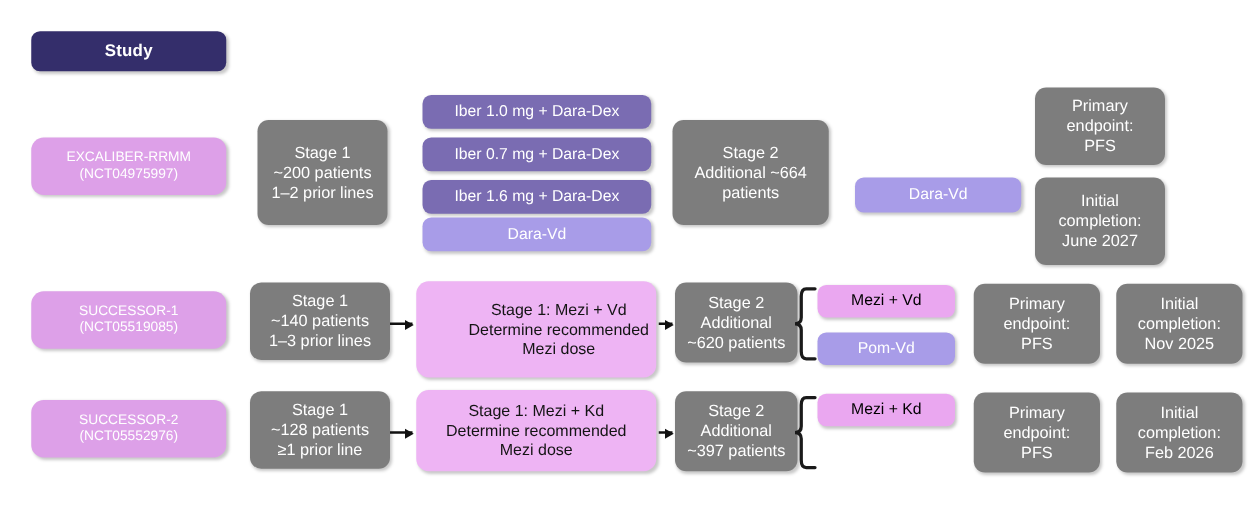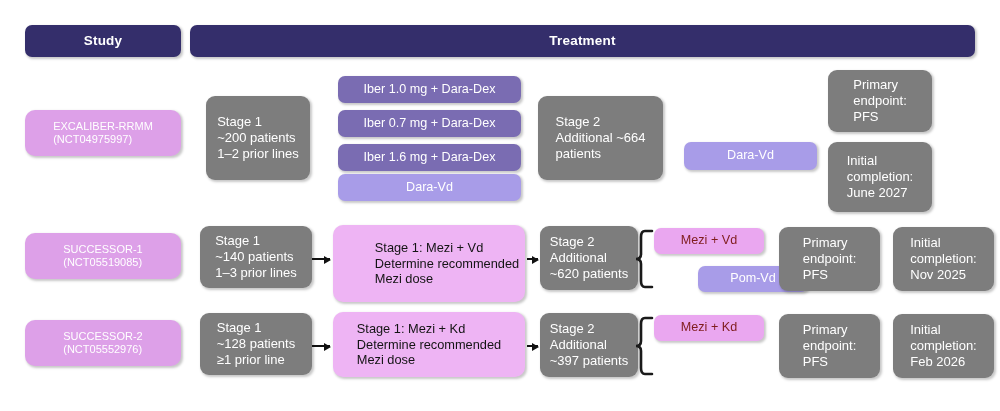--- a/index.html
+++ b/index.html
@@ -20,21 +20,21 @@
     overflow: hidden;
   }
 
   
   .box {
     position: absolute;
     box-sizing: border-box;
     display: flex;
     align-items: center;
     justify-content: center;
-    text-align: left;
+    text-align: center;
     border-radius: 9px;
     line-height: 1.22;
     white-space: pre-line;
     box-shadow: 1.5px 1.5px 2.5px rgba(0,0,0,0.22);
   }
 
   
   .hdr {
     background: #342E6B;
     color: #ffffff;
@@ -67,21 +67,21 @@
     border-radius: 7px;
   }
   .pill-lav {
     background: #A89CE8;
     color: #ffffff;
     font-size: 12.6px;
     border-radius: 7px;
   }
   .pill-pink {
     background: #EAA7F0;
-    color: #7f1d1d;
+    color: #000000;
     font-size: 12.6px;
     border-radius: 7px;
   }
 
   
   .dose {
     background: #EEB4F4;
     color: #141414;
     font-size: 12.8px;
     border-radius: 10px;
@@ -110,21 +110,20 @@
   }
   .brace svg { display: block; }
 </style>
 </head>
 <body>
 
 <div id="canvas">
 
   <div class="box hdr" style="left:25px; top:25px; width:156px; height:32px;">Study</div>
 
-  <div class="box hdr" style="left:190px; top:25px; width:785px; height:32px;">Treatment</div>
 
   <div class="box study" style="left:25px; top:110px; width:156px; height:46px;">
     <span style="white-space:pre-line;">EXCALIBER-RRMM
 (NCT04975997)</span>
   </div>
 
   <div class="box gray" style="left:206px; top:96px; width:104px; height:84px;">Stage 1
 ~200 patients
 1–2 prior lines</div>
 
@@ -167,21 +166,21 @@
 Additional
 ~620 patients</div>
 
   <div class="brace" style="left:634px; top:228px;">
     <svg width="20" height="62" viewBox="0 0 20 62">
       <path d="M18 3 L11 3 Q7 3 7 9 L7 26 Q7 31 2 31 Q7 31 7 36 L7 53 Q7 59 11 59 L18 59" fill="none" stroke="#1a1a1a" stroke-width="2.6" stroke-linecap="round"></path>
     </svg>
   </div>
 
   <div class="box pill-pink" style="left:654px; top:228px; width:110px; height:26px;">Mezi + Vd</div>
-  <div class="box pill-lav" style="left:654px; top:266px; width:110px; height:26px;margin-left:44px;">Pom-Vd</div>
+  <div class="box pill-lav" style="left:654px; top:266px; width:110px; height:26px;">Pom-Vd</div>
 
   <div class="box gray" style="left:779px; top:227px; width:101px; height:64px;">Primary
 endpoint:
 PFS</div>
   <div class="box gray" style="left:893px; top:227px; width:101px; height:64px;">Initial
 completion:
 Nov 2025</div>
 
   <div class="box study" style="left:25px; top:320px; width:156px; height:46px;">
     <span style="white-space:pre-line;">SUCCESSOR-2

